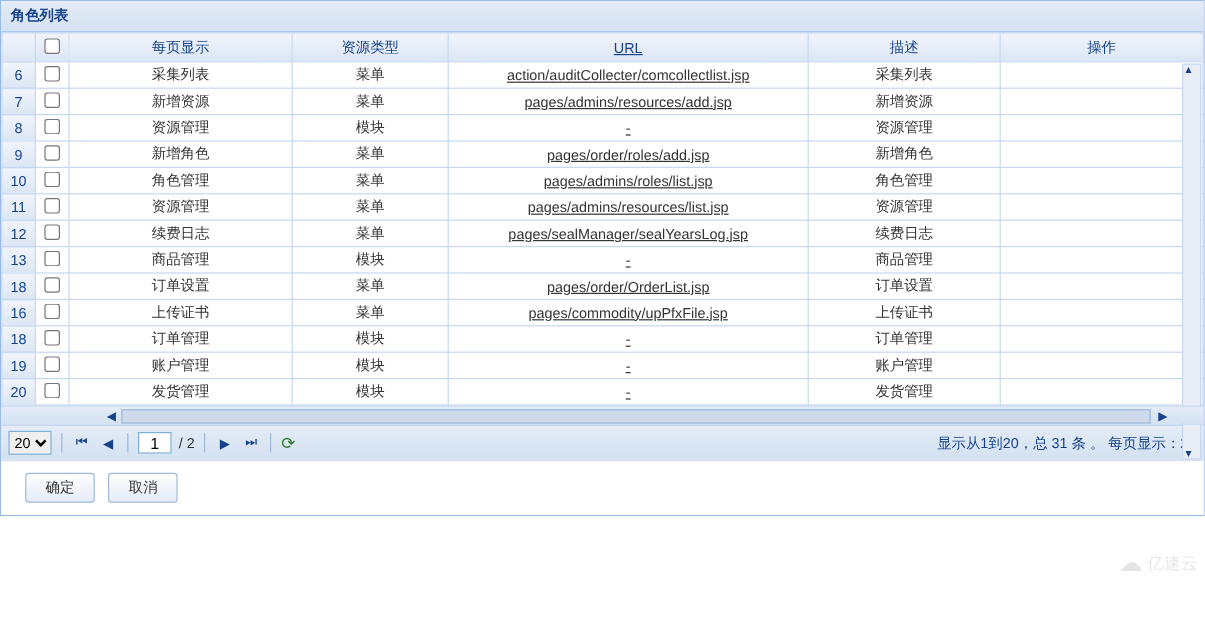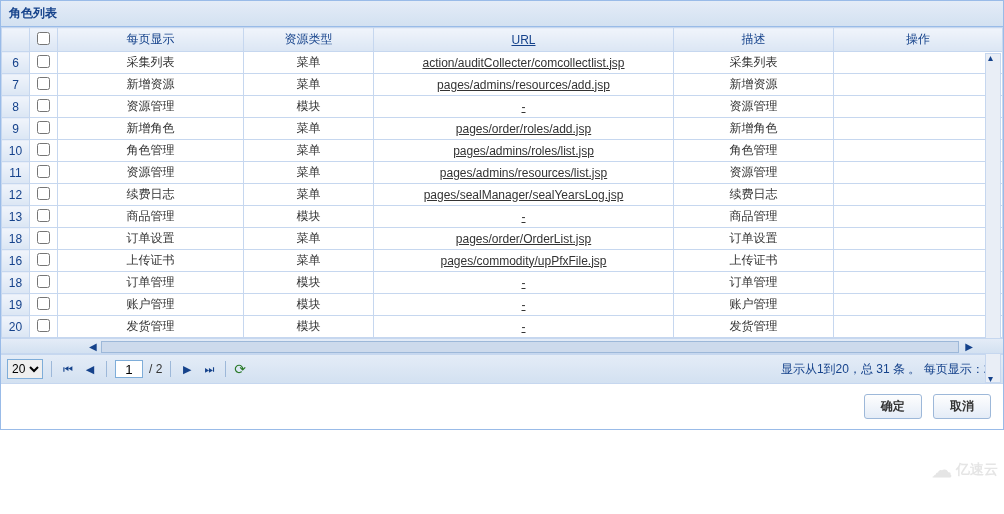--- a/index.html
+++ b/index.html
@@ -27,21 +27,21 @@
     .hscroll .rbtn { position: absolute; right: 30px; top: 2px; font-size: 10px; color: #15428b; cursor: pointer; }
     .hscroll .track { position: absolute; left: 100px; right: 44px; top: 2px; height: 12px; background: #cddaec; border: 1px solid #9db8d9; }
     .toolbar { background: linear-gradient(#e4ecf7, #d3e1f1); padding: 4px 6px; border-top: 1px solid #c6d7ef; display: flex; align-items: center; gap: 6px; }
     .toolbar select { border: 1px solid #7eadd9; font-size: 12px; height: 20px; }
     .toolbar .sep { width: 1px; height: 16px; background: #9db8d9; margin: 0 2px; }
     .toolbar .nav-btn { width: 16px; height: 16px; display: inline-flex; align-items: center; justify-content: center; cursor: pointer; color: #15428b; font-size: 11px; }
     .toolbar input.page { width: 28px; height: 18px; text-align: center; border: 1px solid #7eadd9; }
     .toolbar .refresh { color: #2a7a2a; font-size: 14px; cursor: pointer; }
     .toolbar .spacer { flex: 1; }
     .toolbar .info { color: #15428b; }
-    .button-bar { padding: 10px 12px; text-align: right; border-top: 1px solid #c6d7ef; background: #fff; font-weight: bold; }
+    .button-bar { padding: 10px 12px; border-top: 1px solid #c6d7ef; background: #fff; }
     .btn { display: inline-block; padding: 3px 16px; border: 1px solid #9db8d9; background: linear-gradient(#fefefe, #e4ecf7); border-radius: 3px; cursor: pointer; color: #333; font-size: 12px; margin-left: 8px; }
     .watermark { position: absolute; right: 6px; bottom: 32px; opacity: 0.25; font-size: 14px; color: #999; pointer-events: none; display: flex; align-items: center; gap: 4px; }
     .watermark .cloud { font-size: 20px; }
   </style>
 </head>
 <body>
 
 <div class="panel">
   <div class="panel-header">角色列表</div>
 

